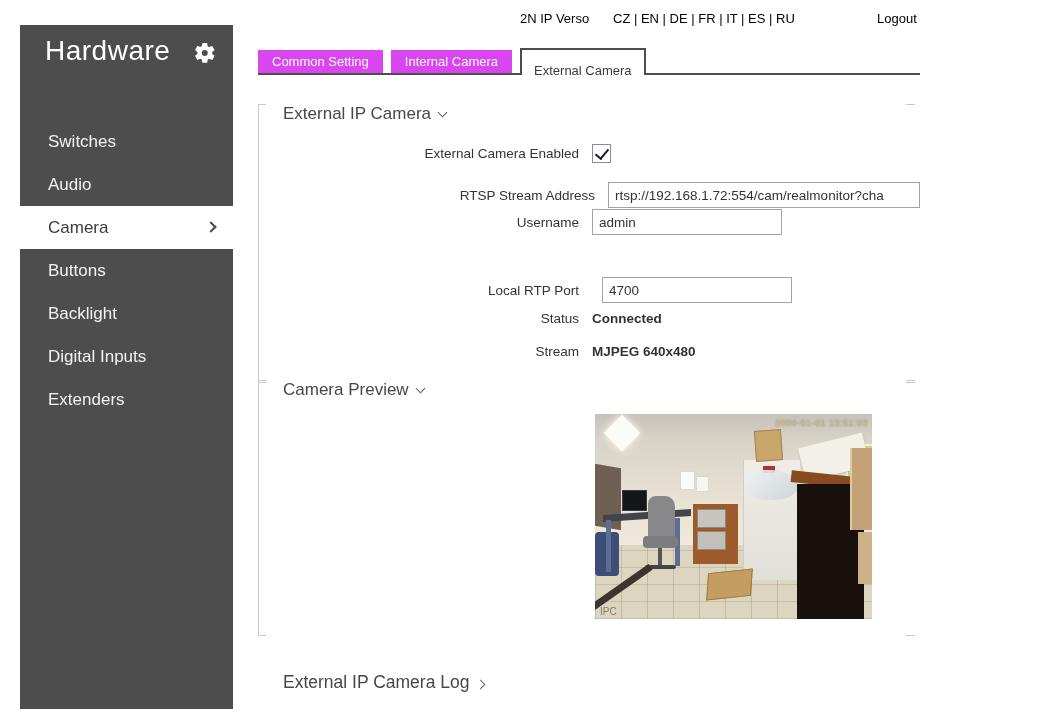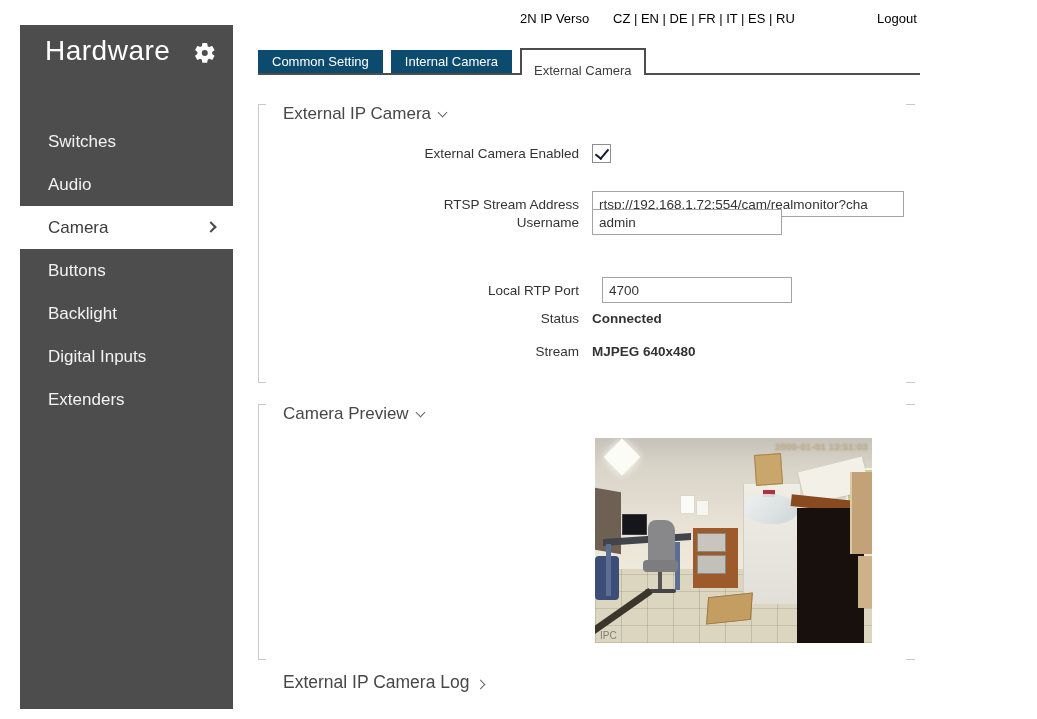--- a/index.html
+++ b/index.html
@@ -26,45 +26,45 @@
                     border-right:2px solid #4a4a4a; border-bottom:2px solid #4a4a4a;
                     transform:rotate(-45deg); }
   .nav-item.active .chev { display:block; }
 
   
   .content { position:absolute; left:258px; top:0; width:662px; height:719px; }
 
   .tabbar { position:absolute; left:0; top:48px; width:662px; display:flex;
             border-bottom:2px solid #4d4d4d; align-items:flex-end; }
   .tab { height:23px; line-height:23px; padding:0 14px; margin-right:8px; font-size:13px;
-         background:#0c4a6e; color:#fff; cursor:pointer; white-space:nowrap; }
+         background:#d946ef; color:#fff; cursor:pointer; white-space:nowrap; }
   .tab.active { background:#fff; color:#3c3c3c; border:2px solid #4d4d4d; border-bottom:none;
                 height:27px; line-height:25px; margin-bottom:-2px; padding:8px 12px; }
 
   .section { position:absolute; left:0; width:662px; }
   .sec-1 { top:100px; height:285px; }
-  .sec-2 { top:400px; height:262px; }
+  .sec-2 { top:376px; height:262px; }
   .bracket-left { position:absolute; left:0; top:4px; bottom:2px; width:8px;
                   border-left:1px solid #c9c9c9; border-top:1px solid #c9c9c9;
                   border-bottom:1px solid #c9c9c9; }
   .tick { position:absolute; right:5px; width:9px; height:1px; background:#c9c9c9; }
   .tick.t { top:4px; } .tick.b { bottom:2px; }
   .sec-head { position:absolute; left:25px; top:4px; font-size:17px; font-weight:300;
               color:#474747; cursor:pointer; }
   .chev-down { display:inline-block; width:7px; height:7px; margin-left:8px; margin-bottom:3px;
                border-right:1.5px solid #666; border-bottom:1.5px solid #666;
                transform:rotate(45deg); }
   .chev-right-sm { display:inline-block; width:7px; height:7px; margin-left:8px;
                border-right:1.5px solid #666; border-bottom:1.5px solid #666;
                transform:rotate(-45deg); }
 
   .row { position:absolute; left:0; width:662px; display:flex; align-items:center; }
   .row .lbl { width:330px; text-align:right; padding-right:9px; font-size:13.5px; color:#333; }
   .row .ctrl { margin-left:4px; }
-  .r1 { top:44px; } .r2 { top:91px; } .r3 { top:109px; } .r4 { top:143px; }
+  .r1 { top:44px; } .r2 { top:82px;justify-content:flex-end; } .r3 { top:109px; } .r4 { top:143px; }
   .r5 { top:177px;gap:10px; } .r6 { top:211px; } .r7 { top:244px; }
 
   .checkbox { width:19px; height:19px; border:1px solid #8d8d8d; background:#fff;
               position:relative; cursor:pointer; }
   .checkbox.checked::after { content:""; position:absolute; left:5px; top:1px; width:6px;
               height:11px; border-right:2.5px solid #141a30; border-bottom:2.5px solid #141a30;
               transform:rotate(40deg); }
 
   input.txt { height:26px; border:1px solid #a3a3a3; font-size:13.5px; color:#333;
               padding:0 6px; font-family:"Liberation Sans", sans-serif; background:#fff; }

